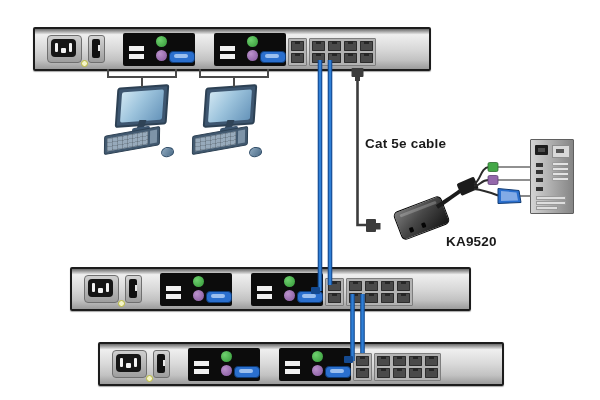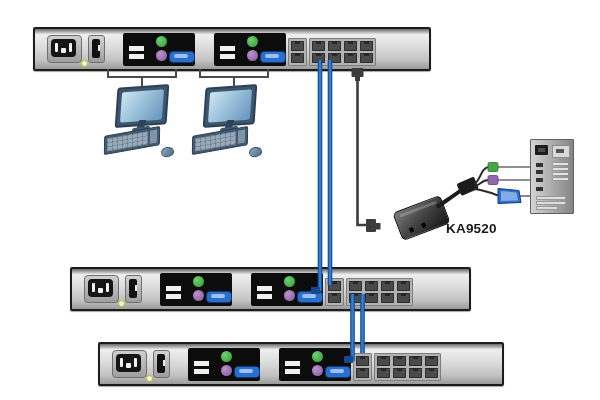--- a/index.html
+++ b/index.html
@@ -300,15 +300,16 @@
     <path d="M474 189 C483 190,489 192,498 195.5" fill="none" stroke="#2a2a2a" stroke-width="2"></path>
     <path d="M498 167 H531" stroke="#6b6b6b" stroke-width="1.6"></path>
     <path d="M498 180 H531" stroke="#6b6b6b" stroke-width="1.6"></path>
     <path d="M520 196 H531" stroke="#6b6b6b" stroke-width="1.6"></path>
     <rect x="488" y="162.5" width="10" height="9" rx="1.5" style="fill:var(--ps2_mouse_green)" stroke="#2c6b2e" stroke-width="0.8"></rect>
     <rect x="488" y="175.5" width="10" height="9" rx="1.5" style="fill:var(--ps2_keyboard_purple)" stroke="#5d3f73" stroke-width="0.8"></rect>
     <path d="M498 188.5 L519 190.5 L521 202.5 L498 203.5 Z" style="fill:var(--vga_blue)" stroke="#123c74" stroke-width="1"></path>
     <path d="M501 191 L516.5 192.5 L518 200.5 L501 201 Z" fill="#83abe6"></path>
   </svg>
 
-  <div class="lbl" style="left:446px;top:221px;">KA9520</div>
+  <div class="lbl" style="left:365px;top:136px;">Cat 5e cable</div>
+  <div class="lbl" style="left:446px;top:234px;">KA9520</div>
 
 </div>
 
 </body></html>

